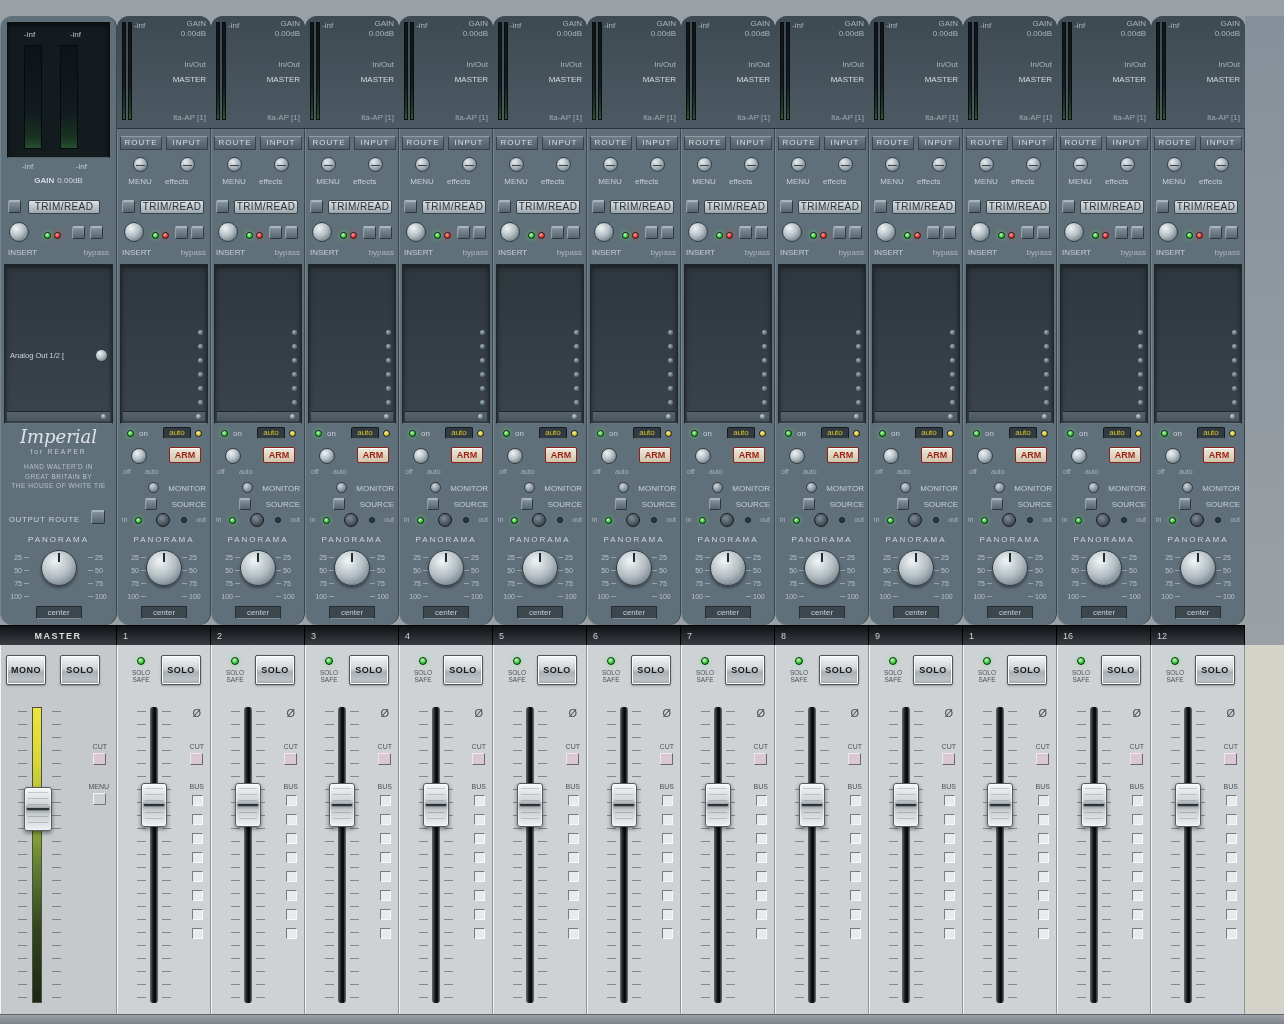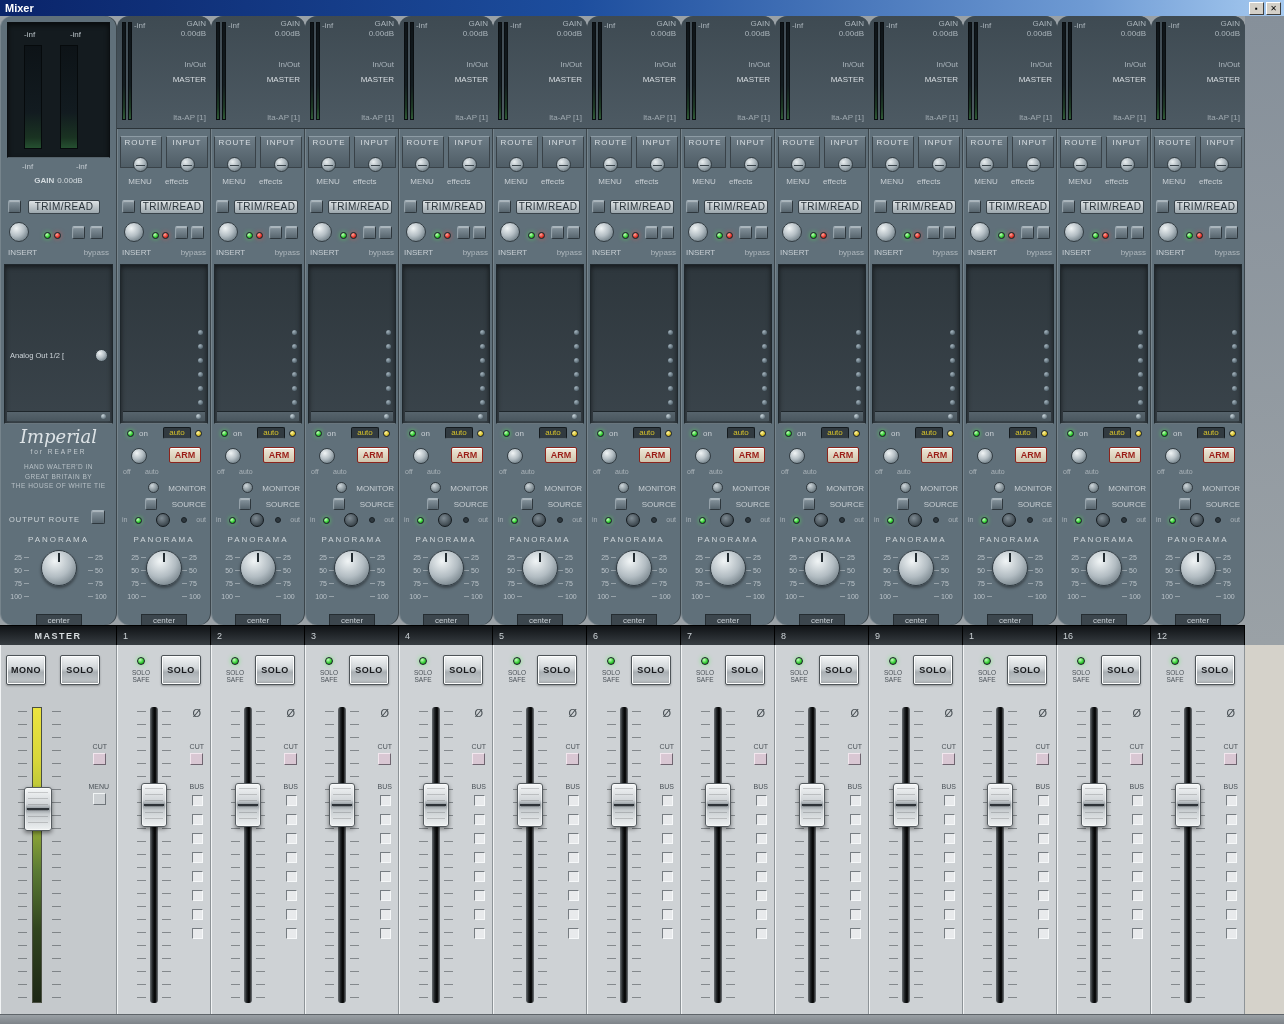--- a/index.html
+++ b/index.html
@@ -34,21 +34,21 @@
   .tab-num { color:#ccd2d6; font-size:9px; padding-left:6px; }
   .master-tab { justify-content:center; }
   .master-tab .tab-name { color:#d6dbde; font-size:9px; font-weight:bold; letter-spacing:1.5px; }
   .strip-fader { position:relative; height:369px; background:#ced2d5;
     box-shadow:inset 1px 0 0 #f1f3f4, inset -1px 0 0 #8d9397; }
   .strip.master .strip-fader { background:#c5c9cc; }
 
   
   .cap-lbl { position:absolute; font-size:8px; color:#c7ced3; }
   .tiny-lbl { position:absolute; font-size:7px; color:#a9b2b8; }
-  .hdr { position:absolute; top:120px; height:32px; background:linear-gradient(#6d7c86,#4f5d66);
+  .hdr { position:absolute; top:120px; height:14px; background:linear-gradient(#6d7c86,#4f5d66);
     border:1px solid #394248; border-top-color:#8d9ba4; color:#d7dde1; font-size:8px; letter-spacing:1px;
     text-align:center; line-height:12px; border-radius:1px; }
   .screw { position:absolute; width:15px; height:15px; border-radius:50%; border:1px solid #333d43;
     background:radial-gradient(circle at 35% 30%, #e9eef0, #9fabb2 55%, #5a6870 90%); }
   .screw::after { content:""; position:absolute; left:2px; right:2px; top:50%; height:1px; background:#39444b; }
   .knob { position:absolute; border-radius:50%; border:1px solid #333d43;
     background:radial-gradient(circle at 35% 30%, #f0f4f5, #b4bec4 45%, #76848c 78%, #49555d); }
   .mini-btn { position:absolute; width:13px; height:13px; border-radius:2px;
     background:linear-gradient(#87959e,#57656e); border:1px solid #2e373d;
     border-top-color:#a9b6be; border-left-color:#94a1a9; box-shadow:inset 0 1px 1px rgba(255,255,255,.35); }
@@ -88,21 +88,21 @@
     box-shadow:0 2px 3px rgba(0,0,0,.4); }
   .pan-knob .ptr { position:absolute; left:50%; top:2px; width:2px; height:9px; margin-left:-1px; background:#222b30; }
   .pan-ticks { position:absolute; top:537px; width:26px; }
   .pt-left { left:3px; } .pt-right { right:3px; }
   .pan-ticks .pt { display:flex; align-items:center; height:9px; margin-bottom:4px; font-size:7px; color:#b9c2c8; }
   .pt-left .pt { justify-content:flex-end; gap:2px; }
   .pt-right .pt { justify-content:flex-start; gap:2px; }
   .pan-ticks .pt i { display:block; width:5px; height:1px; background:#97a2a9; }
   .center-box { position:absolute; top:590px; left:50%; transform:translateX(-50%); width:46px; height:13px;
     background:#3c464d; border:1px solid #252d32; border-bottom-color:#7b8a93; color:#c8cfd4;
-    font-size:8px; text-align:center; line-height:11px;margin-top:8px; }
+    font-size:8px; text-align:center; line-height:11px; }
 
   
   .pre { position:absolute; top:0; left:0; right:0; height:113px;
     background:linear-gradient(#3e4a52,#4d5a63); border-bottom:1px solid #2b3338; }
   .pre-meter { position:absolute; top:6px; bottom:8px; width:4px; border:1px solid #0a0e11;
     background:linear-gradient(to top, #2e5a35 0%, #1d3a25 12%, #131c20 35%, #0e1418 100%); }
   .pm1 { left:5px; } .pm2 { left:11px; }
   .pre-inf { position:absolute; left:17px; top:5px; font-size:8px; color:#aab4bb; }
   .pre-gain { position:absolute; right:5px; top:3px; display:flex; flex-direction:column; align-items:flex-end;
     font-size:8px; line-height:10px; color:#aab4bb; }
@@ -211,27 +211,20 @@
   .m-cut-lbl { right:10px; top:98px; }
   .m-cut-btn { right:11px; top:108px; }
   .m-menu-lbl { right:8px; top:138px; }
   .m-menu-btn { position:absolute; right:11px; top:148px; width:13px; height:12px; background:#ccd0d3;
     border:1px solid; border-color:#f1f4f5 #6f757a #6f757a #f1f4f5; }
 </style>
 </head>
 <body>
 
 <div class="window">
-  <div class="titlebar">
-    <span class="title">Mixer</span>
-    <span class="tb-buttons">
-      <span class="tb-btn">▪</span>
-      <span class="tb-btn">✕</span>
-    </span>
-  </div>
 
   <div class="mixer">
 
     <div class="strip master">
       <div class="strip-top">
         <div class="m-meterbox">
           <span class="m-inf-a">-inf</span>
           <span class="m-inf-b">-inf</span>
           <div class="m-bar m-bar1"></div>
           <div class="m-bar m-bar2"></div>

